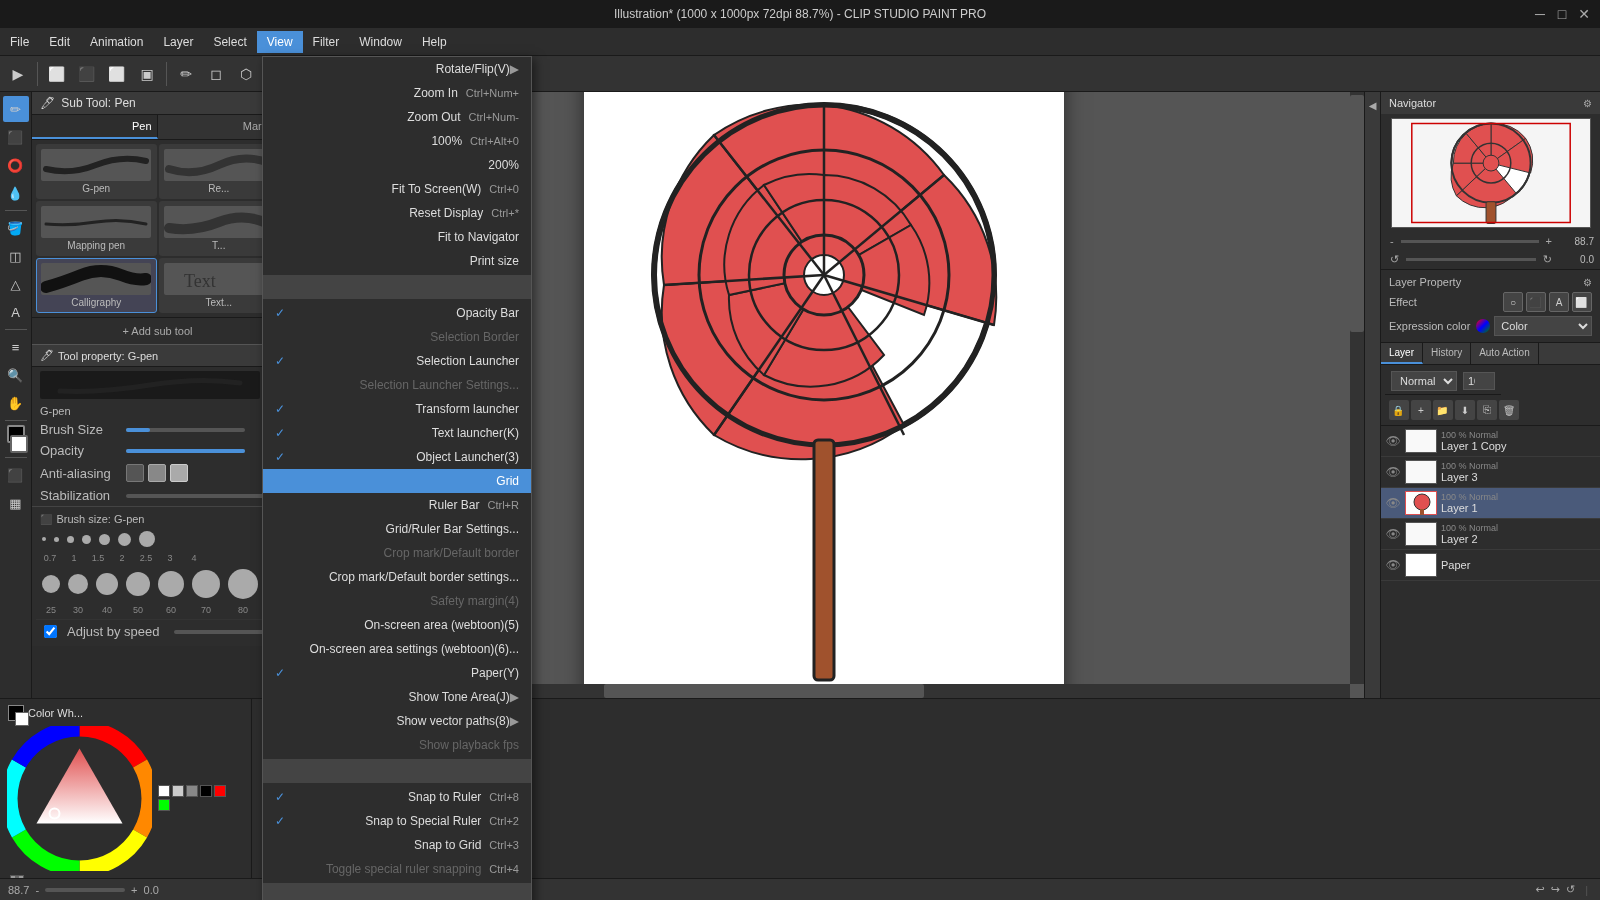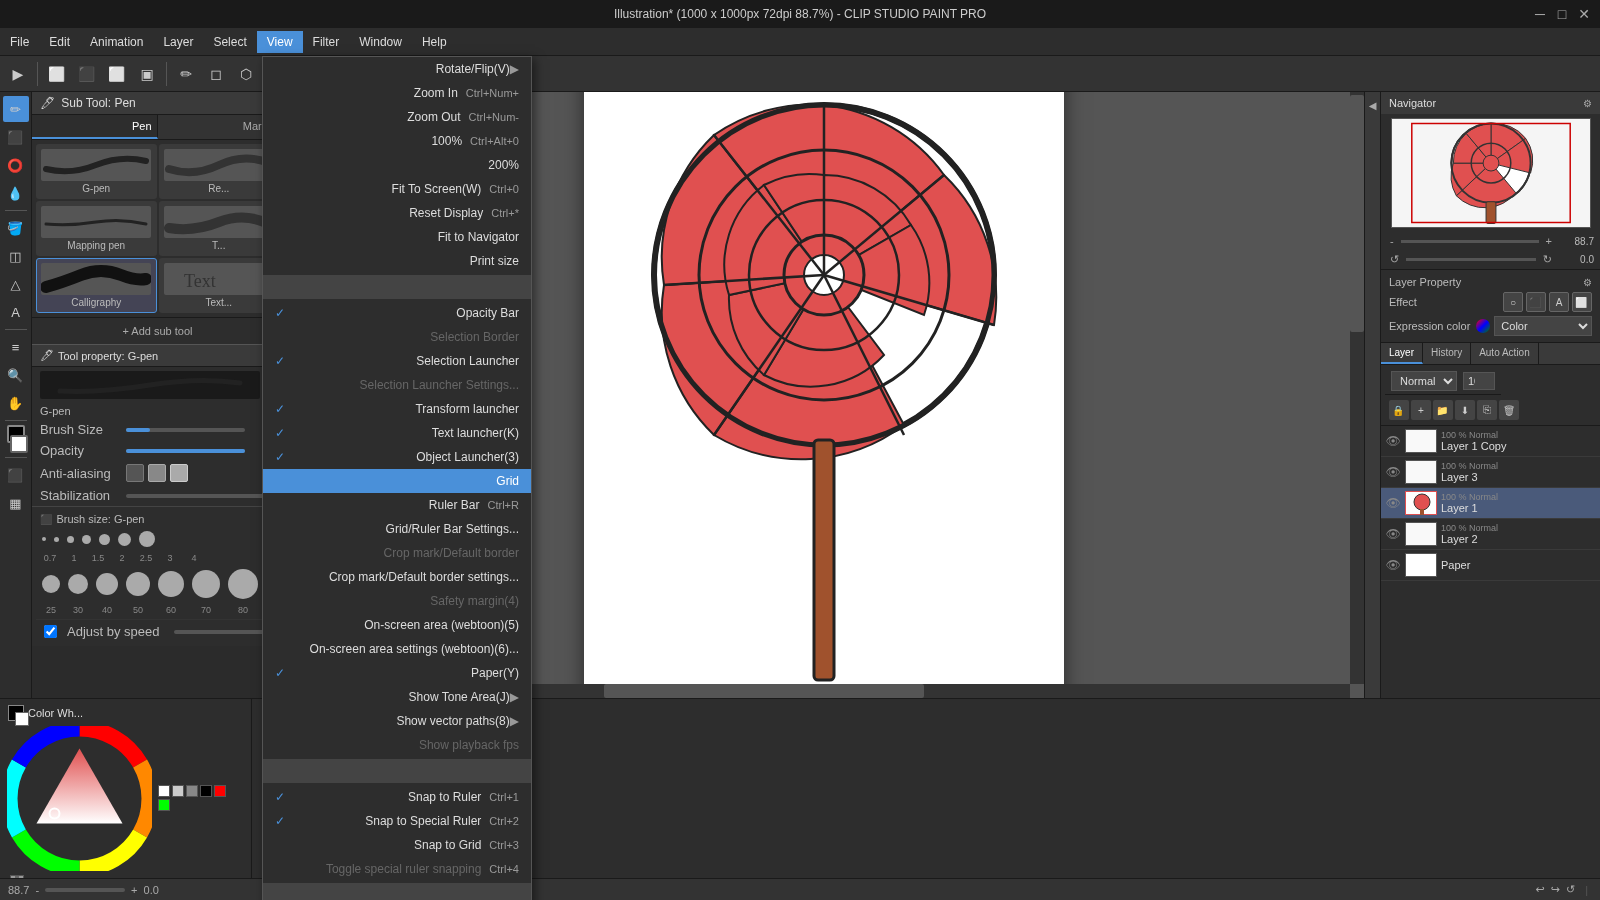--- a/index.html
+++ b/index.html
@@ -757,21 +757,21 @@
     <span class="menu-arrow">▶</span>
   </div>
   <div class="menu-row disabled">
     <span class="menu-check"></span>
     <span class="menu-label">Show playback fps</span>
   </div>
   <div class="menu-row separator"></div>
   <div class="menu-row">
     <span class="menu-check" style="color:#4a90d9;">✓</span>
     <span class="menu-label">Snap to Ruler</span>
-    <span class="menu-shortcut">Ctrl+1</span>
+    <span class="menu-shortcut">Ctrl+8</span>
   </div>
   <div class="menu-row">
     <span class="menu-check" style="color:#4a90d9;">✓</span>
     <span class="menu-label">Snap to Special Ruler</span>
     <span class="menu-shortcut">Ctrl+2</span>
   </div>
   <div class="menu-row">
     <span class="menu-check"></span>
     <span class="menu-label">Snap to Grid</span>
     <span class="menu-shortcut">Ctrl+3</span>

